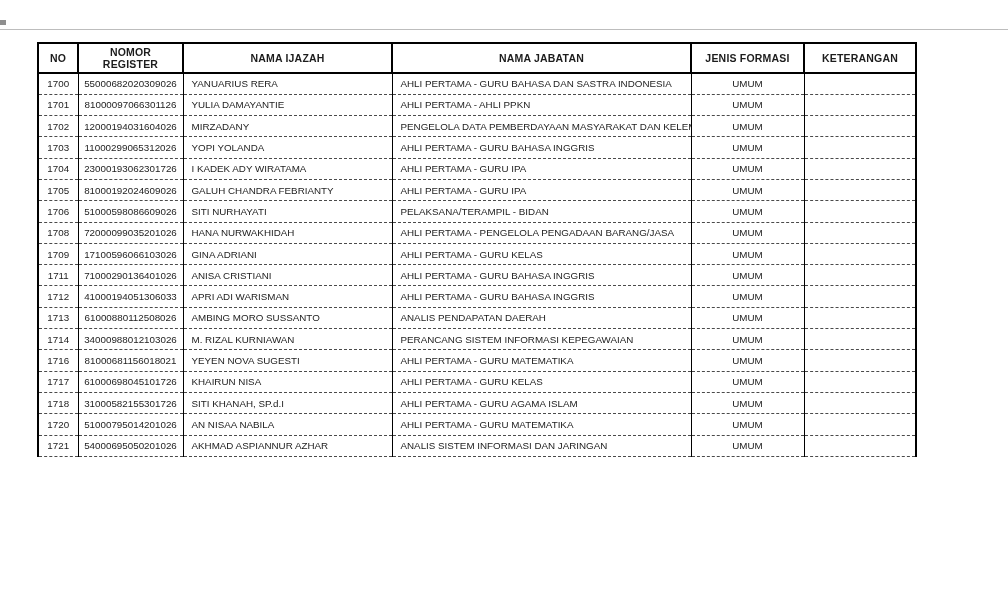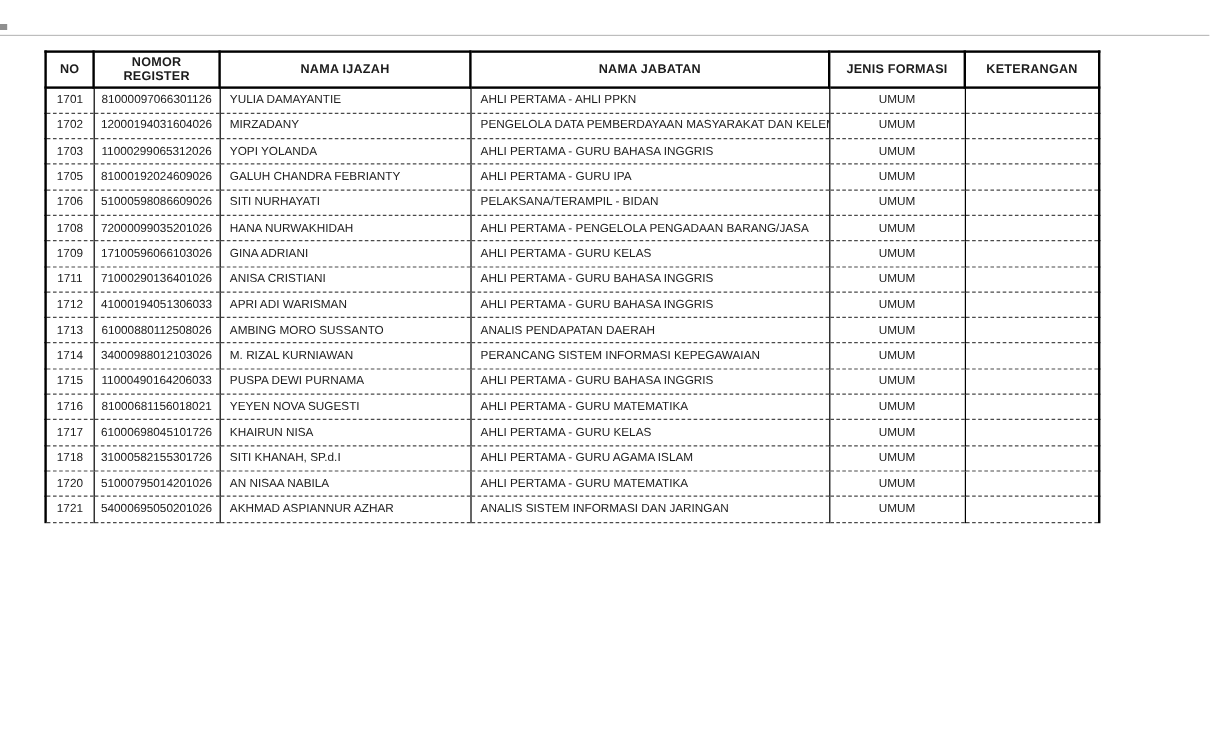--- a/index.html
+++ b/index.html
@@ -79,20 +79,28 @@
           <th>NO</th>
           <th>NOMOR REGISTER</th>
           <th>NAMA IJAZAH</th>
           <th>NAMA JABATAN</th>
           <th>JENIS FORMASI</th>
           <th>KETERANGAN</th>
         </tr>
     </thead>
     <tbody>
         <tr>
+          <td class="align-center">1700</td>
+          <td class="align-center">55000682020309026</td>
+          <td class="align-left">YANUARIUS RERA</td>
+          <td class="align-left">AHLI PERTAMA - GURU BAHASA DAN SASTRA INDONESIA</td>
+          <td class="align-center">UMUM</td>
+          <td class="align-center"></td>
+        </tr>
+        <tr>
           <td class="align-center">1701</td>
           <td class="align-center">81000097066301126</td>
           <td class="align-left">YULIA DAMAYANTIE</td>
           <td class="align-left">AHLI PERTAMA - AHLI PPKN</td>
           <td class="align-center">UMUM</td>
           <td class="align-center"></td>
         </tr>
         <tr>
           <td class="align-center">1702</td>
           <td class="align-center">12000194031604026</td>
@@ -103,20 +111,28 @@
         </tr>
         <tr>
           <td class="align-center">1703</td>
           <td class="align-center">11000299065312026</td>
           <td class="align-left">YOPI YOLANDA</td>
           <td class="align-left">AHLI PERTAMA - GURU BAHASA INGGRIS</td>
           <td class="align-center">UMUM</td>
           <td class="align-center"></td>
         </tr>
         <tr>
+          <td class="align-center">1704</td>
+          <td class="align-center">23000193062301726</td>
+          <td class="align-left">I KADEK ADY WIRATAMA</td>
+          <td class="align-left">AHLI PERTAMA - GURU IPA</td>
+          <td class="align-center">UMUM</td>
+          <td class="align-center"></td>
+        </tr>
+        <tr>
           <td class="align-center">1705</td>
           <td class="align-center">81000192024609026</td>
           <td class="align-left">GALUH CHANDRA FEBRIANTY</td>
           <td class="align-left">AHLI PERTAMA - GURU IPA</td>
           <td class="align-center">UMUM</td>
           <td class="align-center"></td>
         </tr>
         <tr>
           <td class="align-center">1706</td>
           <td class="align-center">51000598086609026</td>
@@ -167,28 +183,20 @@
         </tr>
         <tr>
           <td class="align-center">1714</td>
           <td class="align-center">34000988012103026</td>
           <td class="align-left">M. RIZAL KURNIAWAN</td>
           <td class="align-left">PERANCANG SISTEM INFORMASI KEPEGAWAIAN</td>
           <td class="align-center">UMUM</td>
           <td class="align-center"></td>
         </tr>
         <tr>
-          <td class="align-center">1715</td>
-          <td class="align-center">11000490164206033</td>
-          <td class="align-left">PUSPA DEWI PURNAMA</td>
-          <td class="align-left">AHLI PERTAMA - GURU BAHASA INGGRIS</td>
-          <td class="align-center">UMUM</td>
-          <td class="align-center"></td>
-        </tr>
-        <tr>
           <td class="align-center">1716</td>
           <td class="align-center">81000681156018021</td>
           <td class="align-left">YEYEN NOVA SUGESTI</td>
           <td class="align-left">AHLI PERTAMA - GURU MATEMATIKA</td>
           <td class="align-center">UMUM</td>
           <td class="align-center"></td>
         </tr>
         <tr>
           <td class="align-center">1717</td>
           <td class="align-center">61000698045101726</td>

